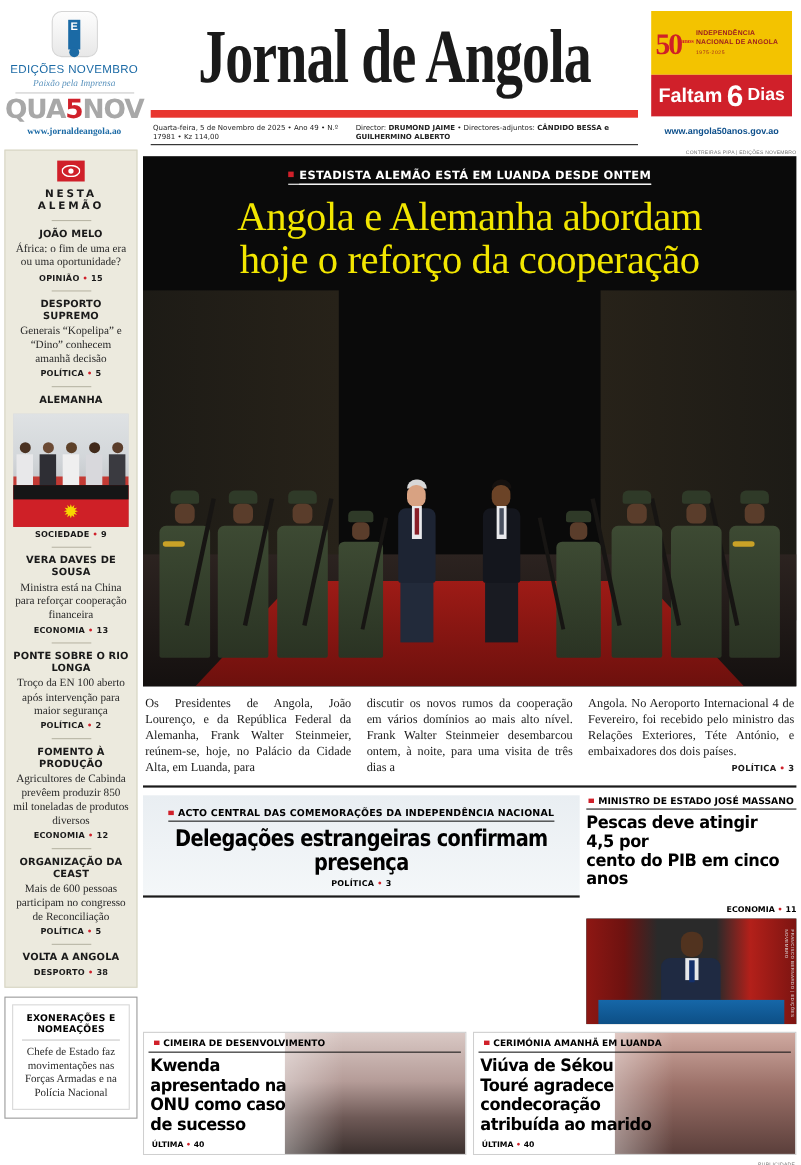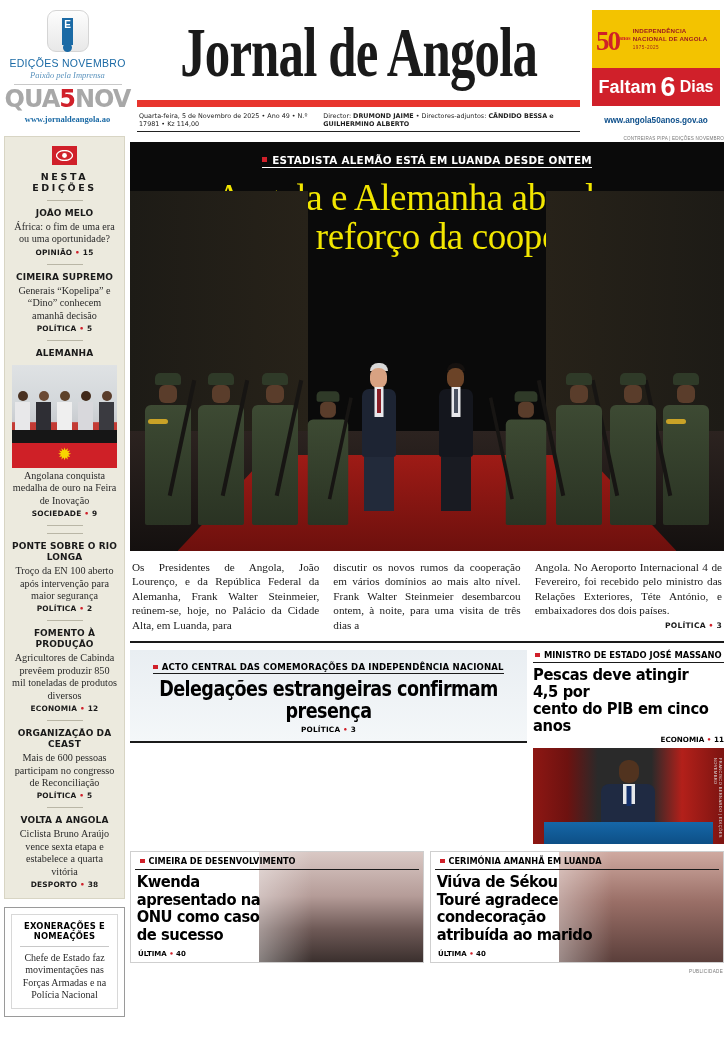--- a/index.html
+++ b/index.html
@@ -98,21 +98,21 @@
   .sp-flag .emb { position:absolute; bottom:5px; left:50%; transform:translateX(-50%); color:#f7d600; font-size:17px; line-height:17px; }
 
   .side-box2 { border:1px solid #9a9a9a; padding:6px 6px 7px; text-align:center; margin-top:8px; background:#fff; }
   .sb2-inner { border:1px solid #d8d8d8; padding:6px 4px 7px; }
   .sb2-title { font-size:8.4px; font-weight:bold; letter-spacing:.2px; font-family:"DejaVu Sans", sans-serif; }
   .sb2-rule { height:1px; background:#c8c8c8; margin:5px 4px; }
   .sb2-text { font-size:10px; line-height:12.3px; font-family:"Liberation Serif", serif; color:#2a2a2a; }
 
   
   .credit-line { text-align:right; font-size:4.6px; color:#777; letter-spacing:.2px; padding-bottom:1px; }
-  .lead { background:#0a0a0a; position:relative; height:409px; overflow:hidden; }
+  .lead { background:#0a0a0a; position:relative; height:482px; overflow:hidden; }
   .lead-kicker { text-align:center; padding-top:8px; }
   .lead-kicker span {
     font-size:10.4px; font-weight:bold; color:#fff; letter-spacing:.25px;
     border-bottom:1.6px solid #fff; padding-bottom:1px; font-family:"DejaVu Sans", sans-serif;
   }
   .lead-kicker .sq { display:inline-block; width:5px; height:5px; background:#d0202a; margin-right:5px; vertical-align:2px; border:0;}
   .lead-h1 {
     text-align:center; color:#f2e600; font-family:"Liberation Serif", serif; font-weight:normal;
     font-size:37px; line-height:39px; padding:10px 16px 0; letter-spacing:-.4px;
   }
@@ -157,21 +157,21 @@
   .mid-h { font-size:21px; font-weight:bold; font-family:"DejaVu Sans Condensed","DejaVu Sans", sans-serif;
            letter-spacing:-.6px; margin-top:4px; line-height:22px; transform:scaleX(.93); transform-origin:center; }
   .mid-ref { font-size:7.3px; font-weight:bold; font-family:"DejaVu Sans", sans-serif; margin-top:3px; letter-spacing:.2px;}
   .mid-ref .dot { color:#d0202a; }
 
   .mr-kicker { font-size:8.4px; font-weight:bold; font-family:"DejaVu Sans", sans-serif; text-align:center;
                border-bottom:1.2px solid #1a1a1a; padding-bottom:2px; }
   .mr-kicker .sq { display:inline-block; width:4.5px; height:4.5px; background:#d0202a; margin-right:4px; vertical-align:1px;}
   .mr-h { font-size:15.5px; font-weight:bold; font-family:"DejaVu Sans", sans-serif; line-height:17px;
           letter-spacing:-.4px; margin-top:4px; text-align:left; transform:scaleX(.95); transform-origin:left; }
-  .mr-ref { font-size:7.2px; font-weight:bold; text-align:right; font-family:"DejaVu Sans", sans-serif; margin-top:0; }
+  .mr-ref { font-size:7.2px; font-weight:bold; text-align:right; font-family:"DejaVu Sans", sans-serif; margin-top:14px; }
   .mr-ref .dot { color:#d0202a; }
   .mr-photo { width:100%; height:96px; margin-top:4px; position:relative; overflow:hidden; background:#2b2b2b; }
   .mrp-bg { position:absolute; inset:0; background:linear-gradient(90deg,#8e1713 0%,#6d1210 18%,#2a2a2a 34%,#2a2a2a 62%,#b3201a 78%,#7c1411 100%); }
   .mrp-man { position:absolute; bottom:18px; left:50%; transform:translateX(-50%); width:56px; }
   .mrp-head { width:20px; height:23px; background:#51331f; border-radius:9px; margin:0 auto; }
   .mrp-body { width:54px; height:42px; background:#1f2a42; border-radius:8px 8px 0 0; margin-top:1px; }
   .mrp-tie { position:absolute; top:26px; left:50%; transform:translateX(-50%); width:5px; height:20px; background:#14306b; }
   .mrp-shirt{ position:absolute; top:24px; left:50%; transform:translateX(-50%); width:12px; height:20px; background:#e6e8ea; }
   .mrp-podium { position:absolute; bottom:0; left:6%; right:6%; height:22px; background:linear-gradient(#1667a8,#0d4f86); }
   .mrp-credit { position:absolute; right:1px; top:10px; font-size:4px; color:#ddd; writing-mode:vertical-rl; letter-spacing:.4px;}
@@ -254,33 +254,33 @@
   <div class="content">
 
     <div class="sidebar">
       <div class="side-box">
         <div class="eye-sq">
           <svg width="17" height="11" viewBox="0 0 17 11">
             <ellipse cx="8.5" cy="5.5" rx="8" ry="5" fill="none" stroke="#fff" stroke-width="1.3"></ellipse>
             <circle cx="8.5" cy="5.5" r="2.4" fill="#fff"></circle>
           </svg>
         </div>
-        <div class="nesta">NESTA EDIÇÕES</div>
+        <div class="nesta">NESTA ALEMÃO</div>
 
         <div class="side-sep"></div>
         <div>
           <div class="side-kicker">JOÃO MELO</div>
           <div class="side-text">África: o fim de uma era ou uma oportunidade?</div>
           <div class="side-ref"><span>OPINIÃO</span>
             <span class="dot">•</span> <span>15</span></div>
         </div>
 
         <div class="side-sep"></div>
         <div>
-          <div class="side-kicker">CIMEIRA SUPREMO</div>
+          <div class="side-kicker">DESPORTO SUPREMO</div>
           <div class="side-text">Generais “Kopelipa” e “Dino” conhecem amanhã decisão</div>
           <div class="side-ref"><span>POLÍTICA</span>
             <span class="dot">•</span> <span>5</span></div>
         </div>
 
         <div class="side-sep"></div>
         <div>
           <div class="side-kicker">ALEMANHA</div>
           <div class="side-photo">
             <div class="sp-bg"></div>
@@ -304,26 +304,31 @@
               <div class="sp-p">
                   <div class="sp-head" style="background:#5a3d2b"></div>
                   <div class="sp-body" style="background:#3a3a40"></div>
                 </div>
             </div>
             <div class="sp-flag">
                 <div class="blk"></div>
                 <div class="emb">✹</div>
               </div>
           </div>
-          <div class="side-text">Angolana conquista medalha de ouro na Feira de Inovação</div>
           <div class="side-ref"><span>SOCIEDADE</span>
             <span class="dot">•</span> <span>9</span></div>
         </div>
 
         <div class="side-sep"></div>
+        <div>
+          <div class="side-kicker">VERA DAVES DE SOUSA</div>
+          <div class="side-text">Ministra está na China para reforçar cooperação financeira</div>
+          <div class="side-ref"><span>ECONOMIA</span>
+            <span class="dot">•</span> <span>13</span></div>
+        </div>
 
         <div class="side-sep"></div>
         <div>
           <div class="side-kicker">PONTE SOBRE O RIO LONGA</div>
           <div class="side-text">Troço da EN 100 aberto após intervenção para maior segurança</div>
           <div class="side-ref"><span>POLÍTICA</span>
             <span class="dot">•</span> <span>2</span></div>
         </div>
 
         <div class="side-sep"></div>
@@ -338,21 +343,20 @@
         <div>
           <div class="side-kicker">ORGANIZAÇÃO DA CEAST</div>
           <div class="side-text">Mais de 600 pessoas participam no congresso de Reconciliação</div>
           <div class="side-ref"><span>POLÍTICA</span>
             <span class="dot">•</span> <span>5</span></div>
         </div>
 
         <div class="side-sep"></div>
         <div>
           <div class="side-kicker">VOLTA A ANGOLA</div>
-          <div class="side-text">Ciclista Bruno Araújo vence sexta etapa e estabelece a quarta vitória</div>
           <div class="side-ref"><span>DESPORTO</span>
             <span class="dot">•</span> <span>38</span></div>
         </div>
       </div>
 
       <div class="side-box2">
         <div class="sb2-inner">
           <div class="sb2-title">EXONERAÇÕES E NOMEAÇÕES</div>
           <div class="sb2-rule"></div>
           <div class="sb2-text">Chefe de Estado faz movimentações nas Forças Armadas e na Polícia Nacional</div>

